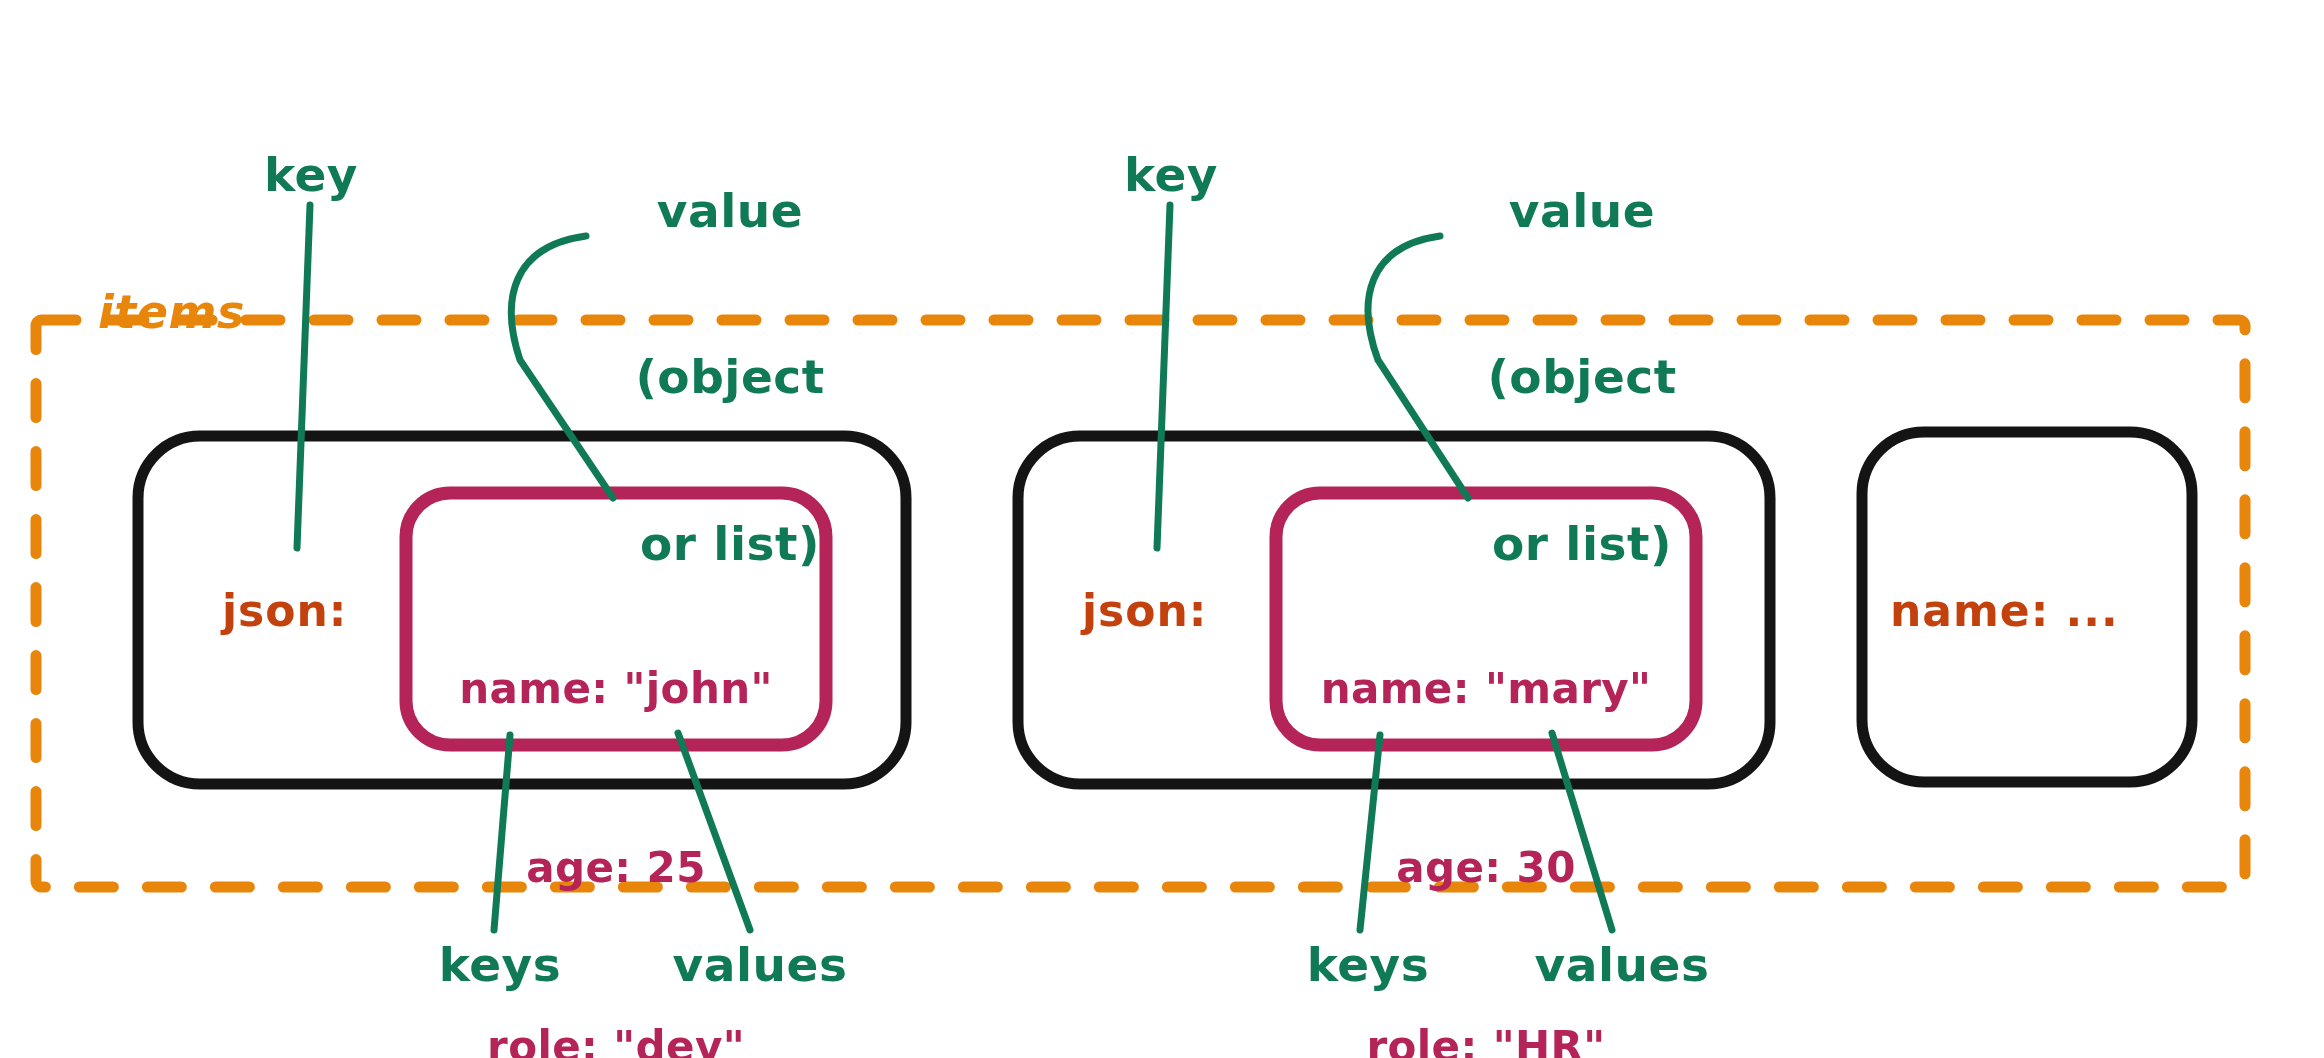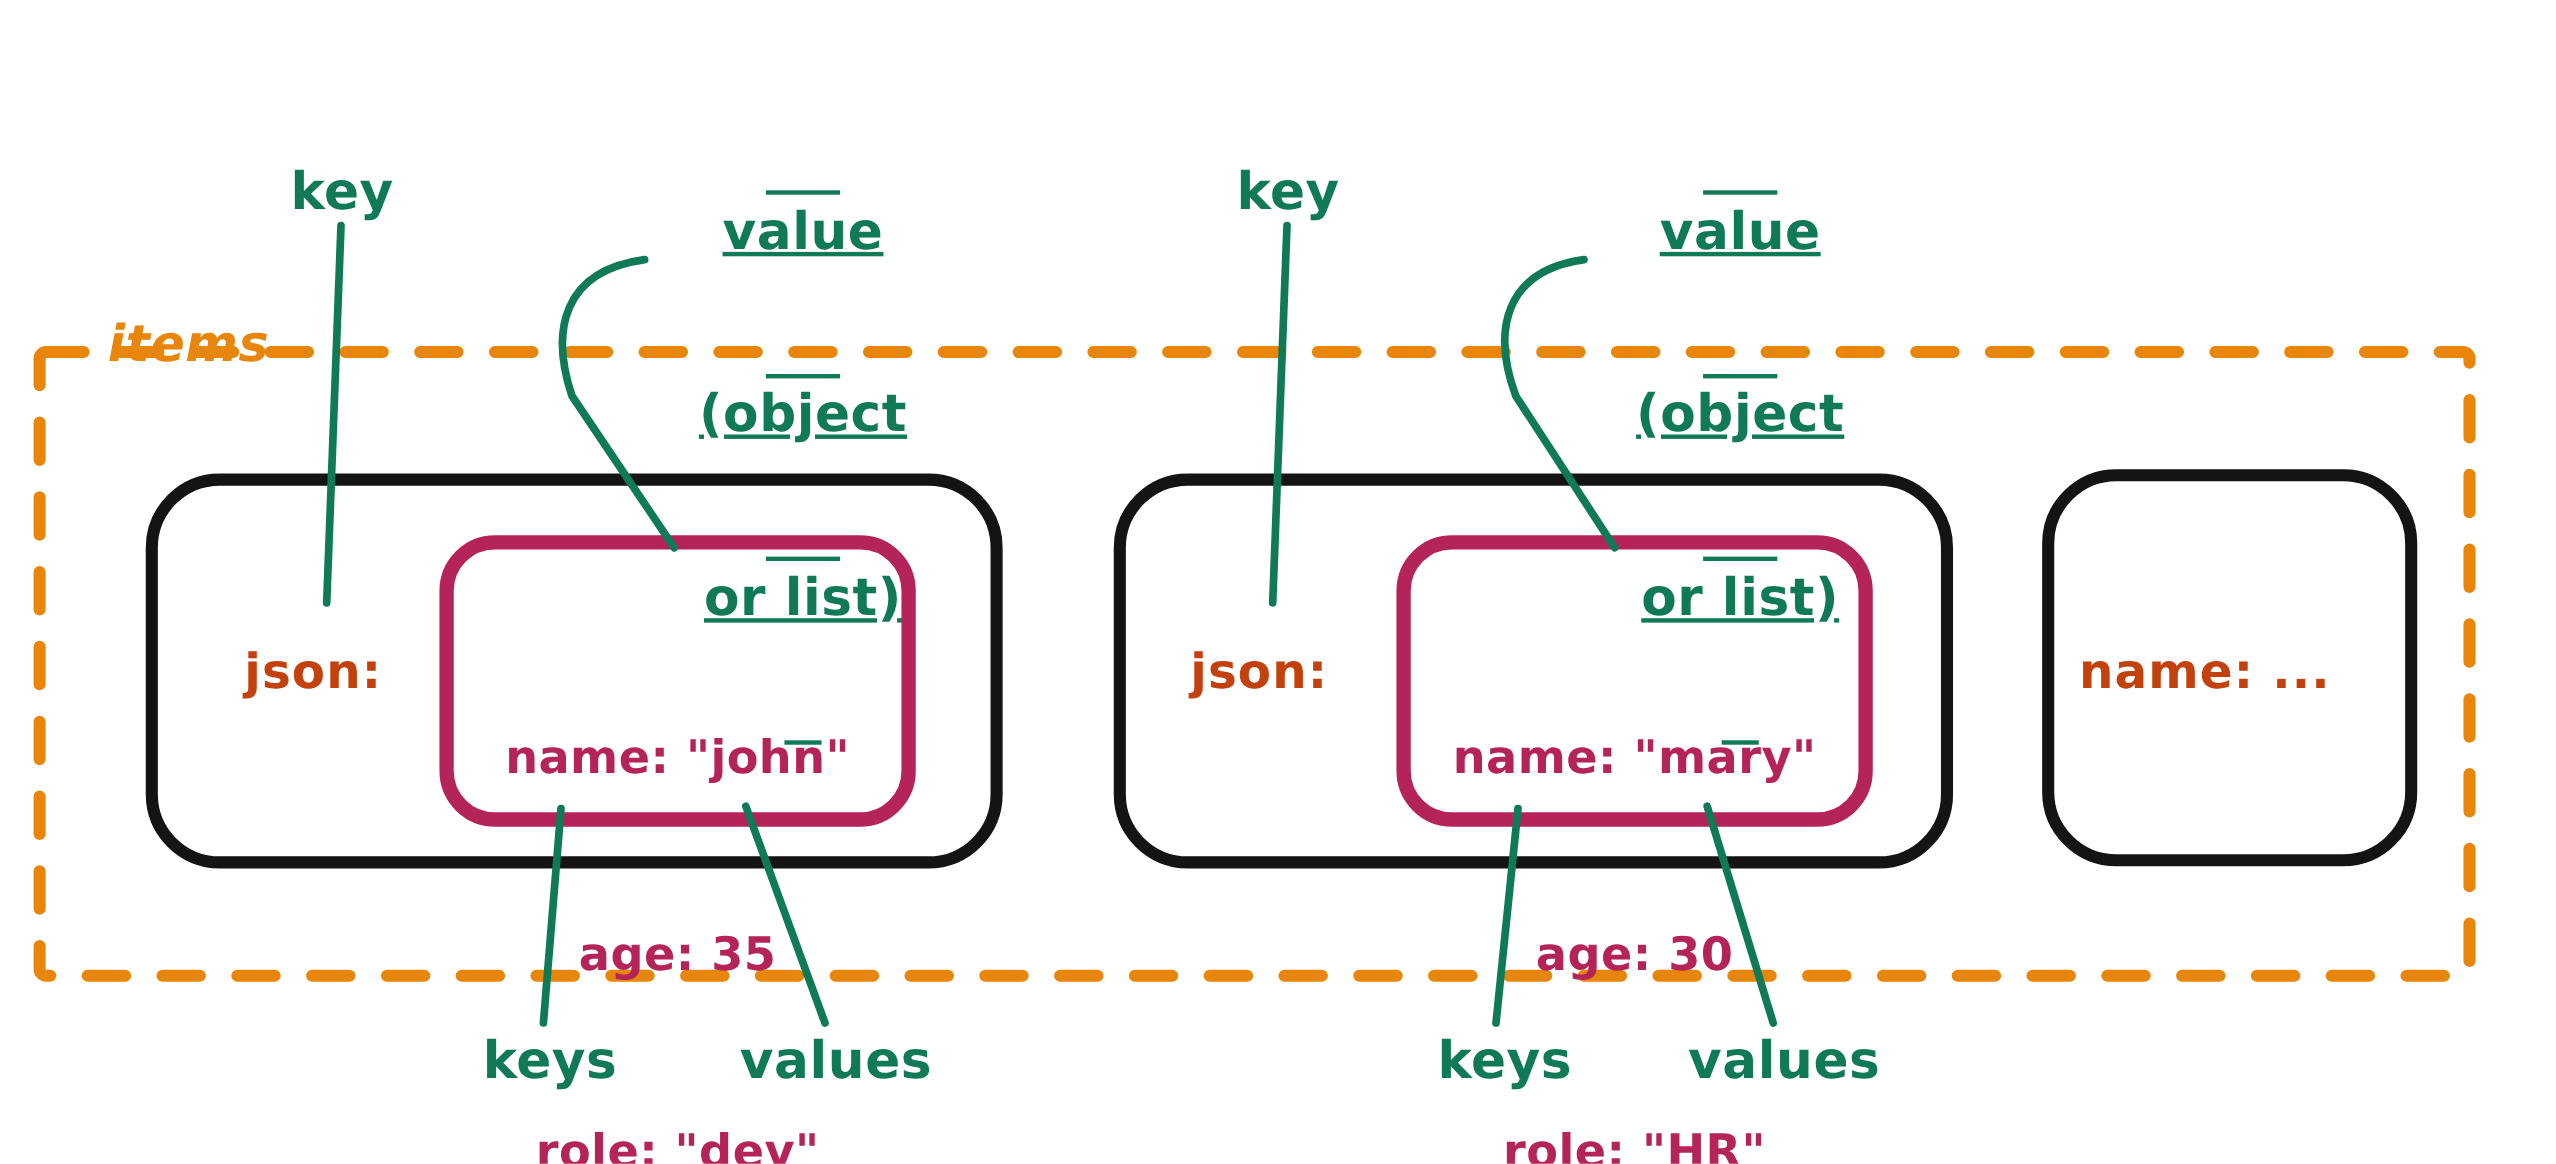--- a/index.html
+++ b/index.html
@@ -36,21 +36,21 @@
   }
 
   
   .ann {
     color: #107A57;
     font-size: 47px;
     font-weight: 600;
     letter-spacing: 0.5px;
     text-align: center;
   }
-  .ann.multi { line-height: 1.18; text-decoration: underline; }
+  .ann.multi { line-height: 1.18; }
 
   
   .items-label {
     color: #E8860C;
     font-size: 46px;
     font-weight: 600;
     letter-spacing: 0.5px;
     font-style: italic;
   }
 
@@ -134,21 +134,21 @@
   <div class="txt ann" style="left:650px; top:940px; width:220px;">values</div>
 
   <div class="txt ann" style="left:1278px; top:940px; width:180px;">keys</div>
 
   <div class="txt ann" style="left:1512px; top:940px; width:220px;">values</div>
 
   <div class="txt json-label" style="left:222px; top:588px;">json:</div>
 
   <div class="txt kv" style="left:406px; top:540px; width:420px;">
     <div>name: "john"</div>
-    <div>age: 35</div>
+    <div>age: 25</div>
     <div>role: "dev"</div>
   </div>
 
   <div class="txt json-label" style="left:1082px; top:588px;">json:</div>
 
   <div class="txt kv" style="left:1276px; top:540px; width:420px;">
     <div>name: "mary"</div>
     <div>age: 30</div>
     <div>role: "HR"</div>
   </div>

